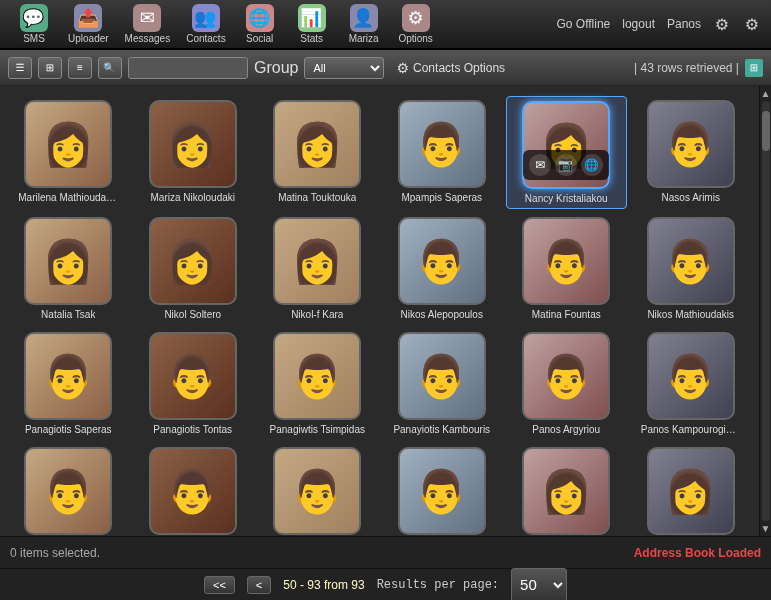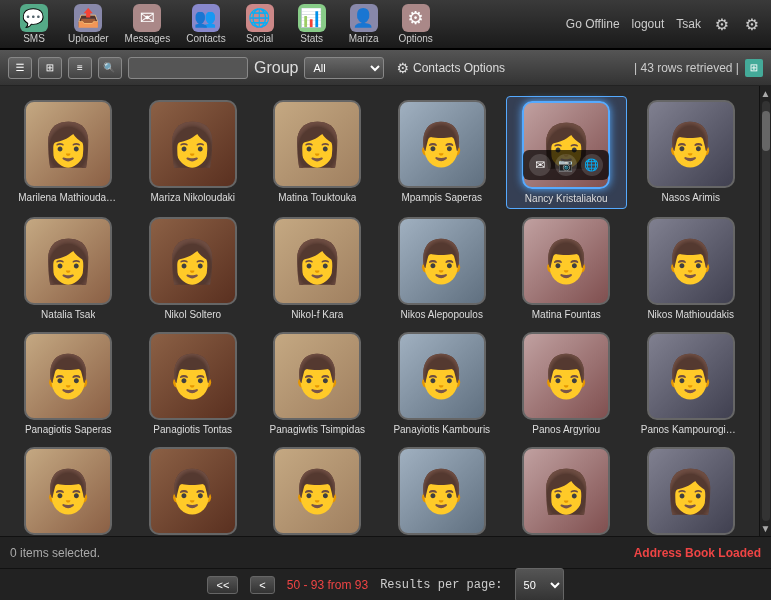--- a/index.html
+++ b/index.html
@@ -232,28 +232,28 @@
     }
     .page-btn {
       background: linear-gradient(to bottom, #555, #333);
       border: 1px solid #666;
       border-radius: 3px;
       color: #fff;
       font-size: 11px;
       padding: 2px 8px;
       cursor: pointer;
     }
-    .page-info { color: #ef4444; }
+    .page-info { color: #fef9c3; }
     .per-page-label { color: #ccc; font-family: Liberation Mono, monospace; }
     .per-page-select {
       background: linear-gradient(to bottom, #555, #333);
       border: 1px solid #666;
       border-radius: 3px;
       color: #fff;
-      font-size: 11px;
+      font-size: 15px;
       height: 34px;
       padding: 0 4px;
       cursor: pointer;
     }
   </style>
 </head>
 <body>
 
 <div class="top-bar">
   <div class="top-nav">
@@ -287,21 +287,21 @@
     <span class="nav-label">Mariza</span>
   </div>
       <div class="nav-item">
     <div class="nav-icon" style="background:#a88;">⚙</div>
     <span class="nav-label">Options</span>
   </div>
     </div>
   <div class="top-actions">
     <span>Go Offline</span>
     <span>logout</span>
-    <span>Tsak</span>
+    <span>Panos</span>
     <span class="gear-icon">⚙</span>
     <span class="gear-icon">⚙</span>
   </div>
 </div>
 
 <div class="toolbar">
   <div class="toolbar-btn">☰</div>
   <div class="toolbar-btn">⊞</div>
   <div class="toolbar-btn">≡</div>
   <div class="toolbar-btn">🔍</div>

